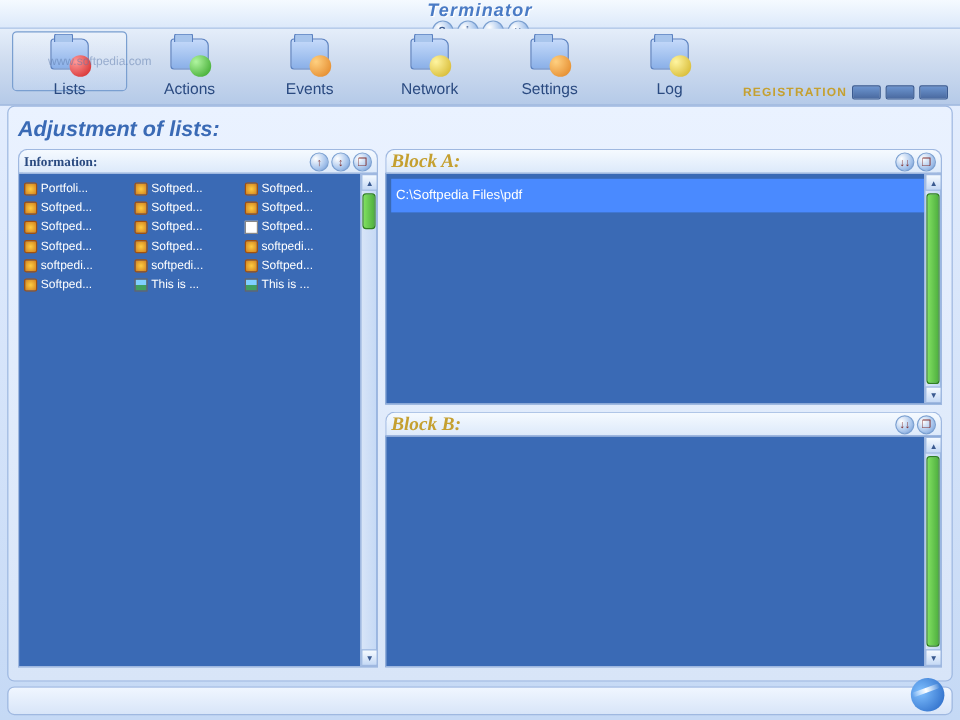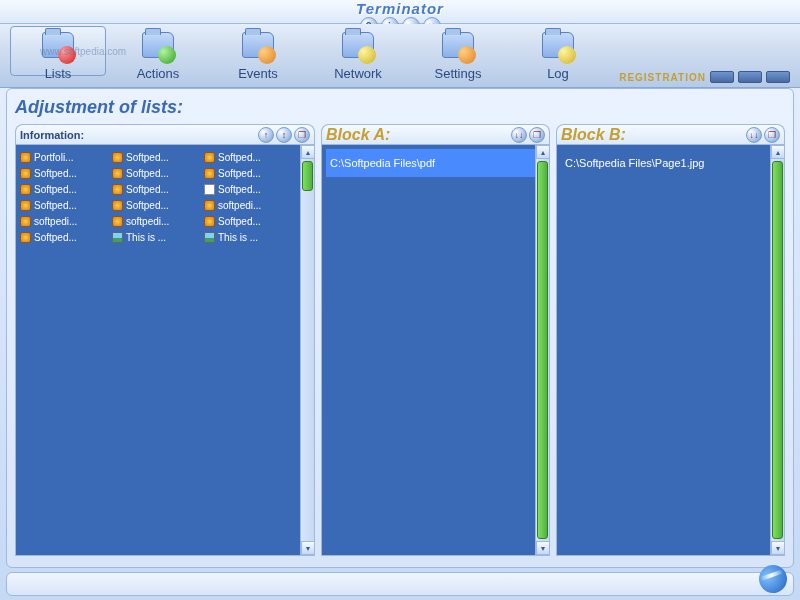--- a/index.html
+++ b/index.html
@@ -29,35 +29,35 @@
   .reg-box { width: 24px; height: 12px; background: linear-gradient(to bottom, #6d95d0, #4a6aa0); border: 1px solid #3a5a90; border-radius: 2px; }
 
   
   .main-area { position: absolute; top: 88px; left: 6px; right: 6px; bottom: 32px; background: linear-gradient(to bottom, #eaf2ff, #d8e5f8); border: 1px solid #9fb8e0; border-radius: 6px; padding: 8px; }
   .main-title { font-size: 18px; font-weight: bold; font-style: italic; color: #3a6ab5; margin-bottom: 6px; }
   .columns { display: flex; gap: 6px; height: calc(100% - 30px); }
 
   
   .left-col { width: 300px; display: flex; flex-direction: column; }
   .panel-header { height: 20px; display: flex; align-items: center; background: linear-gradient(to bottom, #f5faff, #dce9fa); border-radius: 8px 8px 0 0; border: 1px solid #9fb8e0; border-bottom: none; padding: 0 4px; position: relative; }
-  .panel-header-text { font-size: 11px; color: #2a4a80; font-weight: bold; }
+  .panel-header-text { font-size: 11px; color: #2a4a80; font-weight: bold; font-family: Liberation Serif, serif; }
   .panel-header-text.block { font-size: 16px; font-style: italic; color: #c5a030; font-weight: bold; }
   .header-btns { display: flex; gap: 2px; margin-left: auto; }
   .hdr-btn { width: 16px; height: 16px; border-radius: 50%; background: radial-gradient(circle at 30% 30%, #fff, #a8c5ec 60%, #6d95d0); border: 1px solid #7a9fd0; display: flex; align-items: center; justify-content: center; font-size: 9px; color: #803030; cursor: pointer; }
   .panel-body { flex: 1; background: #3a6ab5; border: 1px solid #9fb8e0; position: relative; padding: 4px; overflow: hidden; }
   .info-columns { display: flex; gap: 2px; }
   .info-col { width: 90px; }
   .info-item { display: flex; align-items: center; height: 16px; font-size: 10px; color: #fff; cursor: pointer; gap: 3px; }
   .item-icon { width: 11px; height: 11px; flex-shrink: 0; }
   .item-icon.lock { background: radial-gradient(circle, #ffcc40, #d08020); border: 1px solid #a05010; border-radius: 2px; }
   .item-icon.doc { background: #fff; border: 1px solid #888; }
   .item-icon.img { background: linear-gradient(to bottom, #80d0ff 50%, #40a060 50%); border: 1px solid #666; }
 
   
-  .right-col { flex: 1; display: flex; gap: 6px; }
+  .right-col { flex: 1; display: flex; flex-direction: column; gap: 6px; }
   .block-panel { flex: 1; display: flex; flex-direction: column; }
   .block-panel .panel-header { justify-content: flex-start; }
   .block-panel .panel-header-text { flex: 1; }
   .block-item { height: 28px; display: flex; align-items: center; font-size: 11px; color: #fff; padding: 0 4px; cursor: pointer; }
   .block-item.selected { background: #4a8aff; }
 
   
   .vscroll { position: absolute; right: 0; top: 0; bottom: 0; width: 14px; background: linear-gradient(to right, #d8e5f8, #c5d9f5); border-left: 1px solid #9fb8e0; }
   .vscroll-btn { width: 14px; height: 14px; background: linear-gradient(to bottom, #f5faff, #c5d9f5); border: 1px solid #9fb8e0; display: flex; align-items: center; justify-content: center; font-size: 8px; color: #3a5a90; cursor: pointer; }
   .vscroll-thumb { position: absolute; left: 1px; right: 1px; background: linear-gradient(to right, #80e060, #50b040); border: 1px solid #308020; border-radius: 3px; cursor: pointer; }
@@ -273,21 +273,20 @@
           <div class="header-btns">
             <div class="hdr-btn">
                 <span>↓↓</span>
               </div>
             <div class="hdr-btn">
                 <span>❐</span>
               </div>
           </div>
         </div>
         <div class="panel-body" id="block-b-body">
-          <div class="block-item">C:\Softpedia Files\Page1.jpg</div>
             <div class="vscroll">
             <div class="vscroll-btn">▴</div>
             <div class="vscroll-thumb" style="top:16px;bottom:16px"></div>
             <div class="vscroll-btn" style="position:absolute;bottom:0">▾</div>
           </div>
         </div>
       </div>
     </div>
   </div>
 </div>

